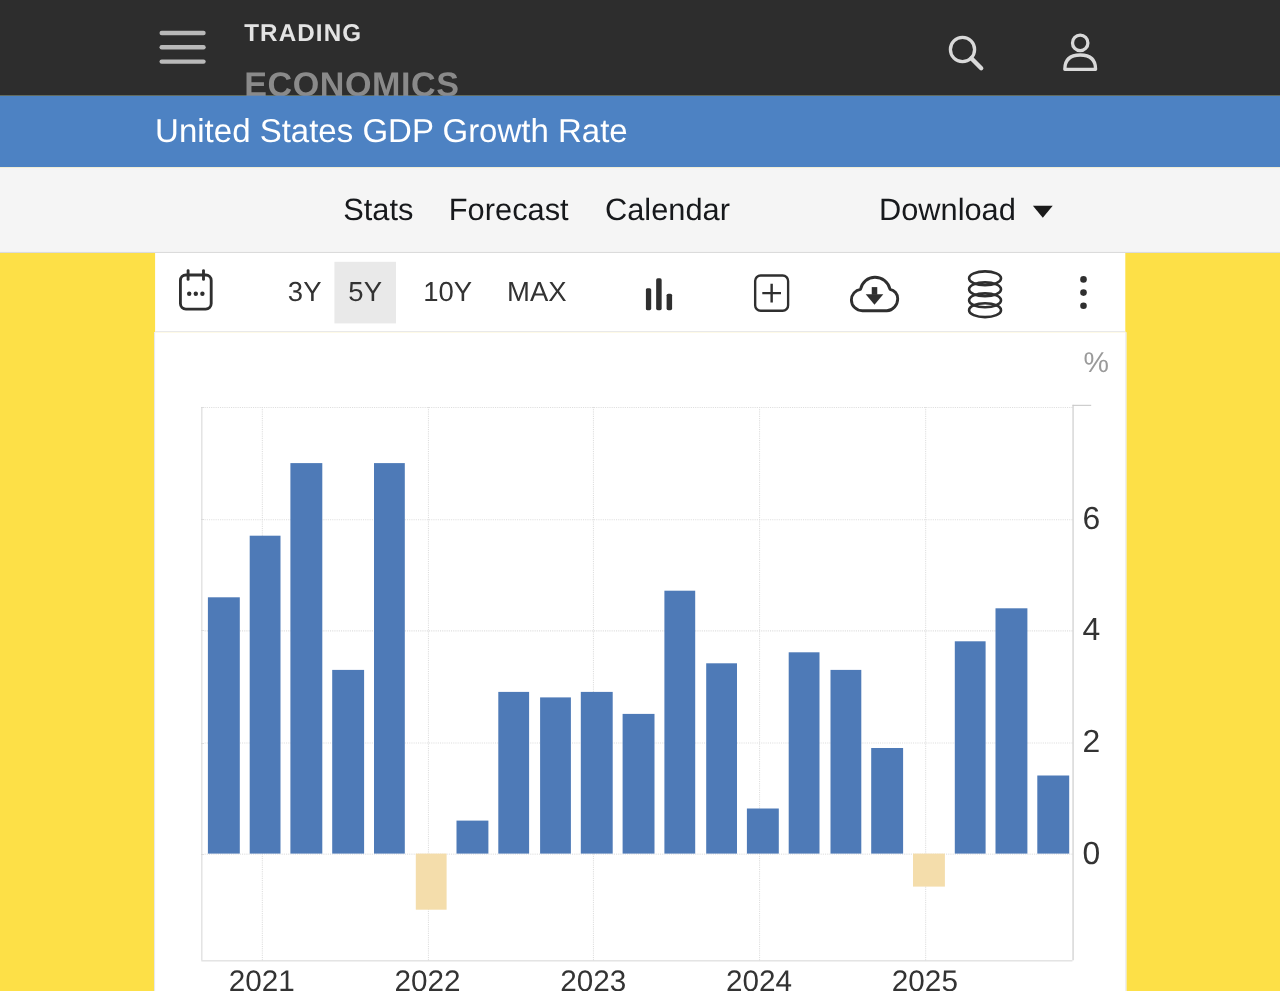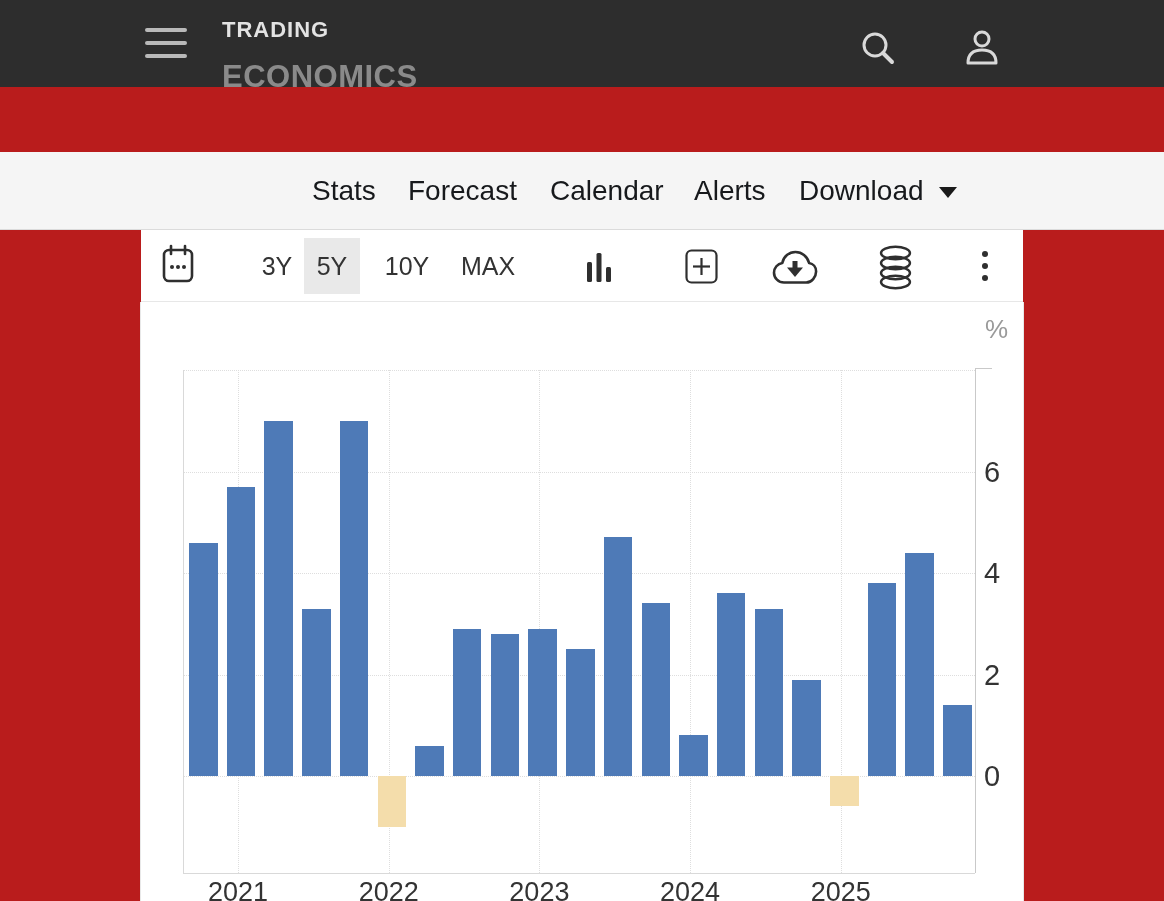--- a/index.html
+++ b/index.html
@@ -1,17 +1,17 @@
 <!DOCTYPE html>
 <html><head>
 <meta charset="utf-8">
 <style>
   html,body{margin:0;padding:0;background:#fff;}
   #page{position:relative;width:1164px;height:901px;overflow:hidden;
-        font-family:"Liberation Sans","DejaVu Sans",sans-serif;background:#b91c1c;}
+        font-family:"Liberation Sans","DejaVu Sans",sans-serif;background:#fde047;}
 
   
   .topbar{position:absolute;left:0;top:0;width:1164px;height:87px;background:#2d2d2d;}
   .hamburger{position:absolute;left:145px;top:28px;width:42px;height:30px;cursor:pointer;background:none;border:none;padding:0;}
   .hamburger span{display:block;width:42px;height:4px;background:#b9b9b9;border-radius:2px;margin-bottom:9px;}
   .logo{position:absolute;left:222px;top:19px;line-height:1;}
   .logo .l1{font-size:22px;font-weight:bold;color:#e3e3e3;letter-spacing:1px;}
   .logo .l2{font-size:31px;font-weight:bold;color:#8a8a8a;letter-spacing:.5px;margin-top:20px;}
   .topicon{position:absolute;background:none;border:none;padding:0;cursor:pointer;}
 
@@ -74,26 +74,28 @@
       </svg>
     </button>
     <button class="topicon" style="left:962px;top:29px;" aria-label="account">
       <svg width="40" height="38" viewBox="0 0 40 38">
         <circle cx="20" cy="10" r="7" fill="none" stroke="#d9d9d9" stroke-width="3"></circle>
         <path d="M6 34 q0 -13 14 -13 q14 0 14 13 z" fill="none" stroke="#d9d9d9" stroke-width="3" stroke-linejoin="round"></path>
       </svg>
     </button>
   </div>
 
+  <div class="banner">
+    <h1>United States GDP Growth Rate</h1>
+  </div>
 
   <div class="tabstrip">
     <span class="tab" style="left:312px;">Stats</span>
     <span class="tab" style="left:408px;">Forecast</span>
     <span class="tab" style="left:550px;text-align:center;">Calendar</span>
-    <span class="tab" style="left:694px;">Alerts</span>
     <span class="tab" style="left:799px;">
       <span>Download</span><span class="caret"></span>
     </span>
   </div>
 
   <div class="toolbar">
     <button class="tbtn" style="left:20px;top:13px;" aria-label="date range">
       <svg width="34" height="42" viewBox="0 0 34 42">
         <rect x="3" y="7" width="28" height="31" rx="5" fill="none" stroke="#2f2f2f" stroke-width="2.6"></rect>
         <line x1="10" y1="3" x2="10" y2="11" stroke="#2f2f2f" stroke-width="2.6" stroke-linecap="round"></line>

